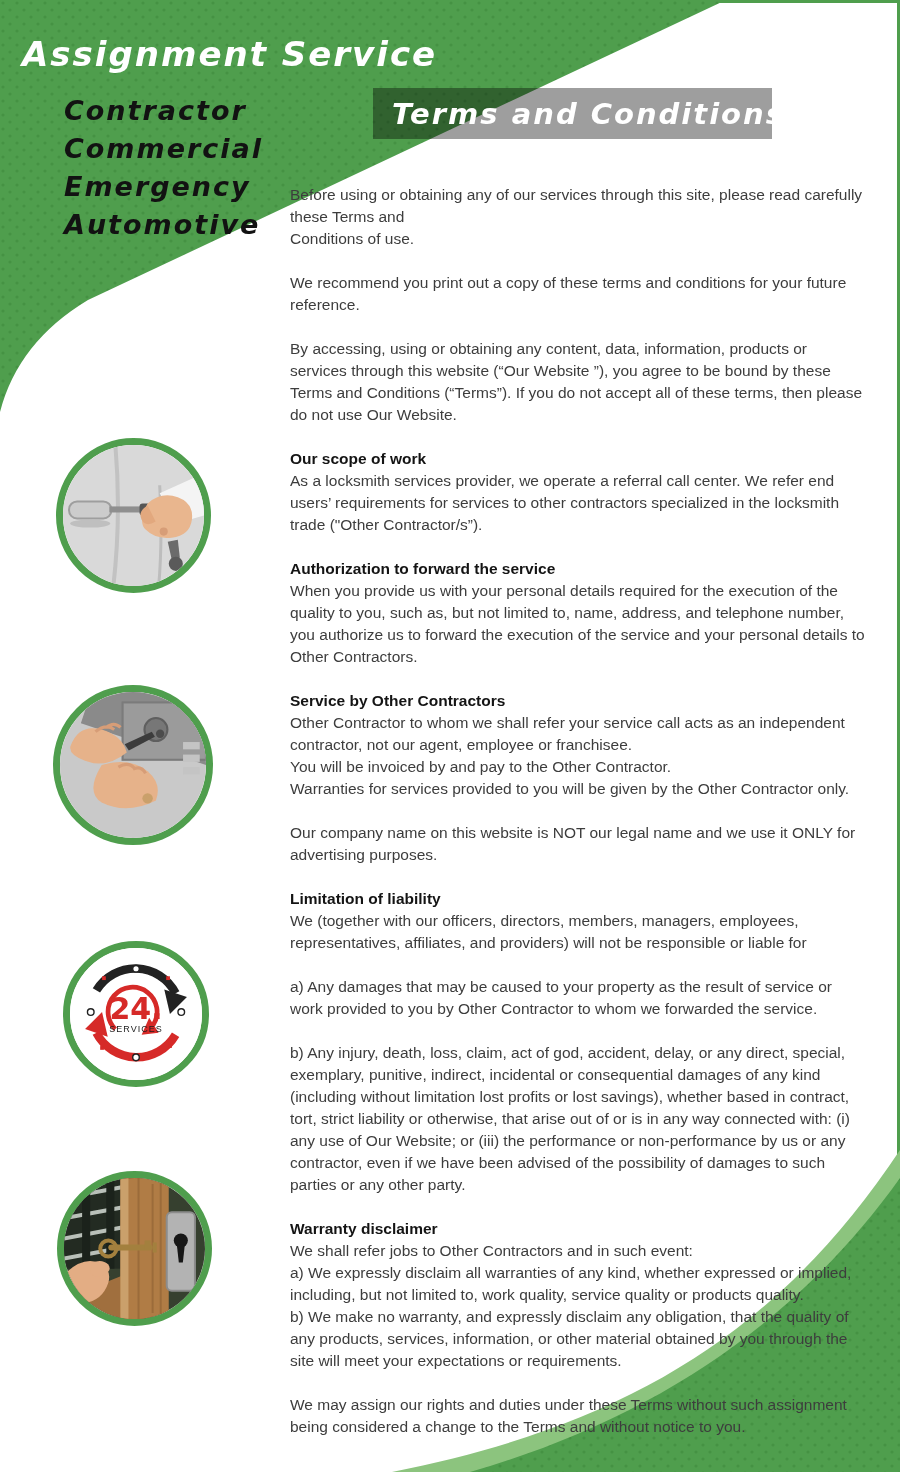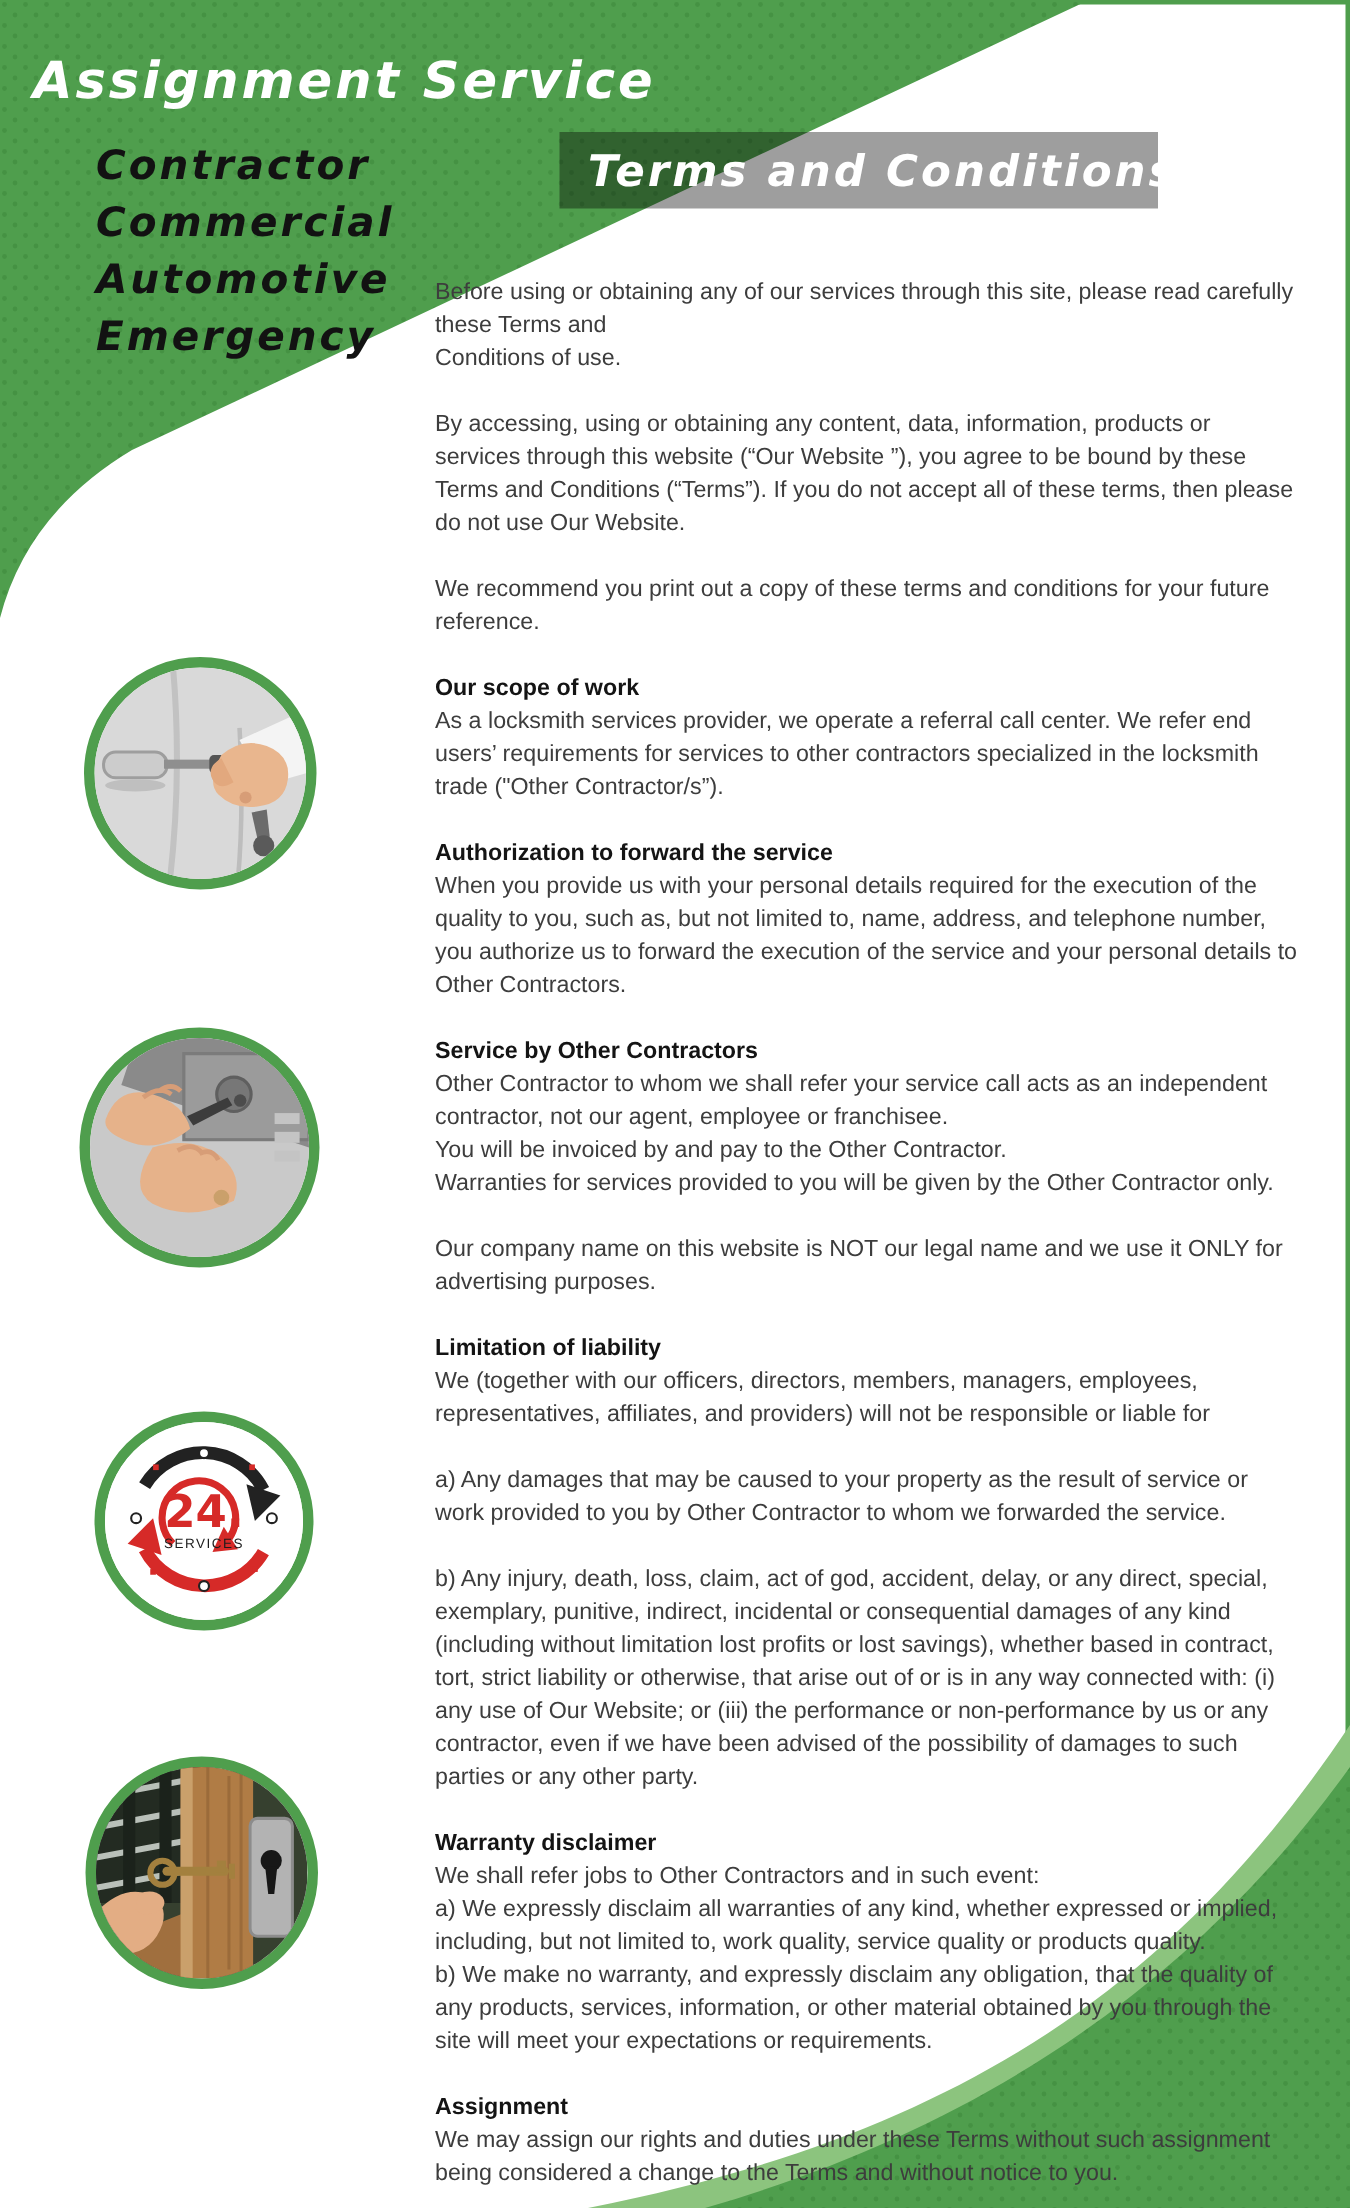--- a/index.html
+++ b/index.html
@@ -75,54 +75,53 @@
   <path d="M0 0 H726 L88 300 Q18 342 0 412 Z" fill="url(#dots)"></path>
 
   <path d="M900 1150 C 780 1330 630 1425 392 1472 L900 1472 Z" fill="#8cc47e"></path>
   <path d="M900 1178 C 795 1325 650 1420 470 1472 L900 1472 Z" fill="url(#dots)"></path>
 </svg>
 
 <div class="brand-title">Assignment Service</div>
 <div class="service-list" id="services-list">
     <div class="service-item">Contractor</div>
     <div class="service-item">Commercial</div>
+    <div class="service-item">Emergency</div>
     <div class="service-item">Automotive</div>
-    <div class="service-item">Emergency</div>
   </div>
 
 <div class="banner">
   <span class="banner-text">Terms and Conditions</span>
 </div>
 
 <div class="content">
   <div id="intro">
       <p>Before using or obtaining any of our services through this site, please read carefully these Terms and
 Conditions of use.</p>
+      <p>We recommend you print out a copy of these terms and conditions for your future reference.</p>
       <p>By accessing, using or obtaining any content, data, information, products or services through this website (“Our Website ”), you agree to be bound by these Terms and Conditions (“Terms”). If you do not accept all of these terms, then please do not use Our Website.</p>
-      <p>We recommend you print out a copy of these terms and conditions for your future reference.</p>
     </div>
   <div id="sections">
       <h3>Our scope of work</h3>
       <p>As a locksmith services provider, we operate a referral call center. We refer end users’ requirements for services to other contractors specialized in the locksmith trade ("Other Contractor/s”).</p>
       <h3>Authorization to forward the service</h3>
       <p>When you provide us with your personal details required for the execution of the quality to you, such as, but not limited to, name, address, and telephone number, you authorize us to forward the execution of the service and your personal details to Other Contractors.</p>
       <h3>Service by Other Contractors</h3>
       <p>Other Contractor to whom we shall refer your service call acts as an independent contractor, not our agent, employee or franchisee.
 You will be invoiced by and pay to the Other Contractor.
 Warranties for services provided to you will be given by the Other Contractor only.</p>
       <p>Our company name on this website is NOT our legal name and we use it ONLY for advertising purposes.</p>
       <h3>Limitation of liability</h3>
       <p>We (together with our officers, directors, members, managers, employees, representatives, affiliates, and providers) will not be responsible or liable for</p>
       <p>a) Any damages that may be caused to your property as the result of service or work provided to you by Other Contractor to whom we forwarded the service.</p>
       <p>b) Any injury, death, loss, claim, act of god, accident, delay, or any direct, special, exemplary, punitive, indirect, incidental or consequential damages of any kind (including without limitation lost profits or lost savings), whether based in contract, tort, strict liability or otherwise, that arise out of or is in any way connected with: (i) any use of Our Website; or (iii) the performance or non-performance by us or any contractor, even if we have been advised of the possibility of damages to such parties or any other party.</p>
       <h3>Warranty disclaimer</h3>
       <p>We shall refer jobs to Other Contractors and in such event:
 a) We expressly disclaim all warranties of any kind, whether expressed or implied, including, but not limited to, work quality, service quality or products quality.
 b) We make no warranty, and expressly disclaim any obligation, that the quality of any products, services, information, or other material obtained by you through the site will meet your expectations or requirements.</p>
-      <h3>Assignment</h3>
       <p>We may assign our rights and duties under these Terms without such assignment being considered a change to the Terms and without notice to you.</p>
     </div>
 </div>
 
 <div class="photo-circle" id="circle-automotive">
   <svg viewBox="0 0 140 140">
     <rect width="140" height="140" fill="#d9d9d9"></rect>
     <path d="M52 0 Q58 70 50 140" stroke="#c2c2c2" stroke-width="4" fill="none"></path>
     <path d="M96 40 Q99 95 95 140" stroke="#bdbdbd" stroke-width="3" fill="none"></path>
     <rect x="6" y="56" width="42" height="17" rx="8" fill="#cccccc" stroke="#9e9e9e" stroke-width="2"></rect>

